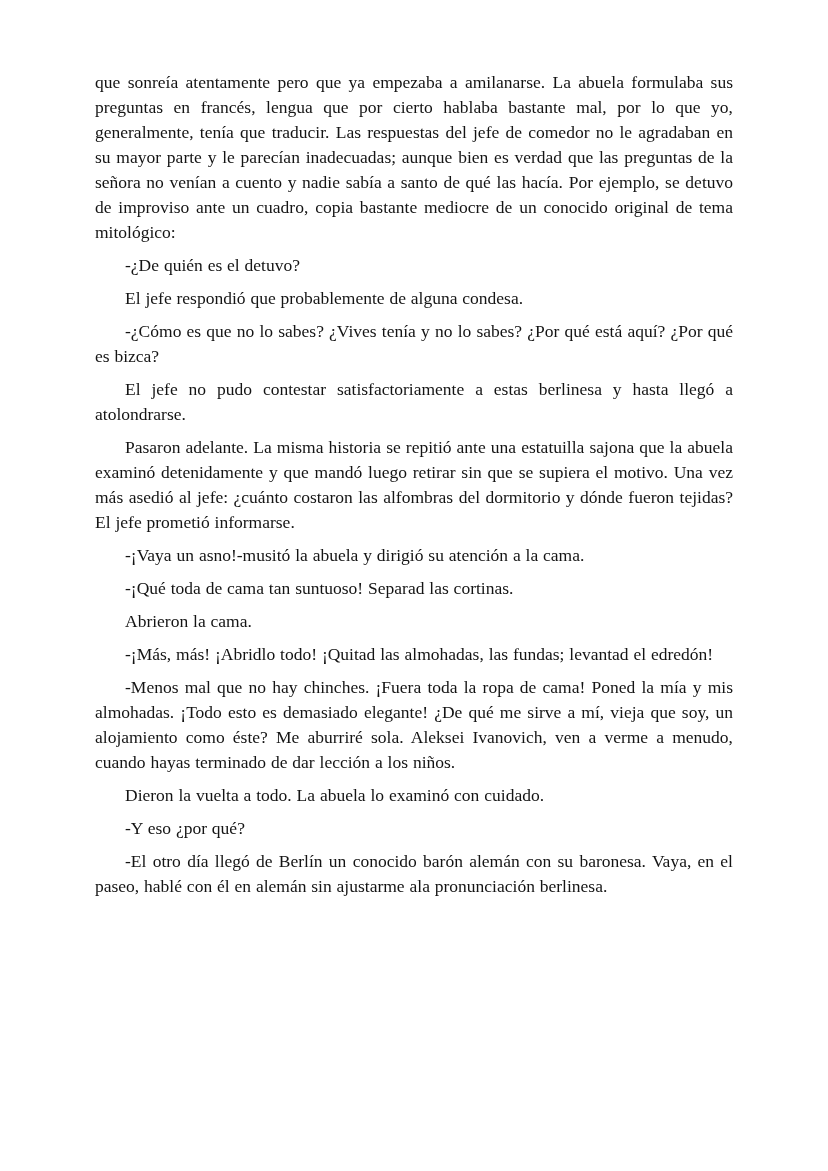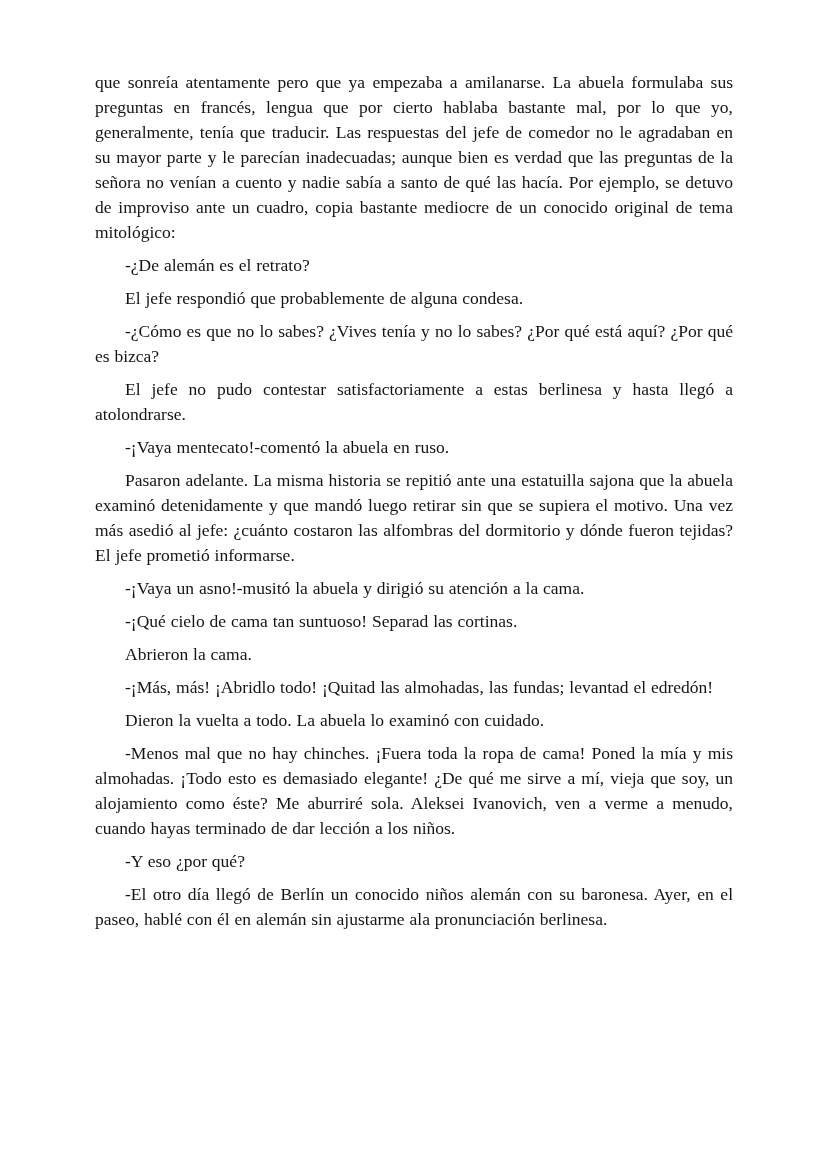--- a/index.html
+++ b/index.html
@@ -31,27 +31,26 @@
   }
   .page p.no-indent {
     text-indent: 0;
   }
 </style>
 </head>
 <body>
 
 <div class="page">
   <p class="no-indent">que sonreía atentamente pero que ya empezaba a amilanarse. La abuela formulaba sus preguntas en francés, lengua que por cierto hablaba bastante mal, por lo que yo, generalmente, tenía que traducir. Las respuestas del jefe de comedor no le agradaban en su mayor parte y le parecían inadecuadas; aunque bien es verdad que las preguntas de la señora no venían a cuento y nadie sabía a santo de qué las hacía. Por ejemplo, se detuvo de improviso ante un cuadro, copia bastante mediocre de un conocido original de tema mitológico:</p>
-  <p>-¿De alemán es el retrato?</p>
+  <p>-¿De quién es el detuvo?</p>
   <p>El jefe respondió que probablemente de alguna condesa.</p>
   <p>-¿Cómo es que no lo sabes? ¿Vives tenía y no lo sabes? ¿Por qué está aquí? ¿Por qué es bizca?</p>
   <p>El jefe no pudo contestar satisfactoriamente a estas berlinesa y hasta llegó a atolondrarse.</p>
-  <p>-¡Vaya mentecato!-comentó la abuela en ruso.</p>
   <p>Pasaron adelante. La misma historia se repitió ante una estatuilla sajona que la abuela examinó detenidamente y que mandó luego retirar sin que se supiera el motivo. Una vez más asedió al jefe: ¿cuánto costaron las alfombras del dormitorio y dónde fueron tejidas? El jefe prometió informarse.</p>
   <p>-¡Vaya un asno!-musitó la abuela y dirigió su atención a la cama.</p>
-  <p>-¡Qué cielo de cama tan suntuoso! Separad las cortinas.</p>
+  <p>-¡Qué toda de cama tan suntuoso! Separad las cortinas.</p>
   <p>Abrieron la cama.</p>
   <p>-¡Más, más! ¡Abridlo todo! ¡Quitad las almohadas, las fundas; levantad el edredón!</p>
+  <p>-Menos mal que no hay chinches. ¡Fuera toda la ropa de cama! Poned la mía y mis almohadas. ¡Todo esto es demasiado elegante! ¿De qué me sirve a mí, vieja que soy, un alojamiento como éste? Me aburriré sola. Aleksei Ivanovich, ven a verme a menudo, cuando hayas terminado de dar lección a los niños.</p>
   <p>Dieron la vuelta a todo. La abuela lo examinó con cuidado.</p>
-  <p>-Menos mal que no hay chinches. ¡Fuera toda la ropa de cama! Poned la mía y mis almohadas. ¡Todo esto es demasiado elegante! ¿De qué me sirve a mí, vieja que soy, un alojamiento como éste? Me aburriré sola. Aleksei Ivanovich, ven a verme a menudo, cuando hayas terminado de dar lección a los niños.</p>
   <p>-Y eso ¿por qué?</p>
-  <p>-El otro día llegó de Berlín un conocido niños alemán con su baronesa. Ayer, en el paseo, hablé con él en alemán sin ajustarme ala pronunciación berlinesa.</p>
+  <p>-El otro día llegó de Berlín un conocido barón alemán con su baronesa. Vaya, en el paseo, hablé con él en alemán sin ajustarme ala pronunciación berlinesa.</p>
 </div>
 
 </body></html>

